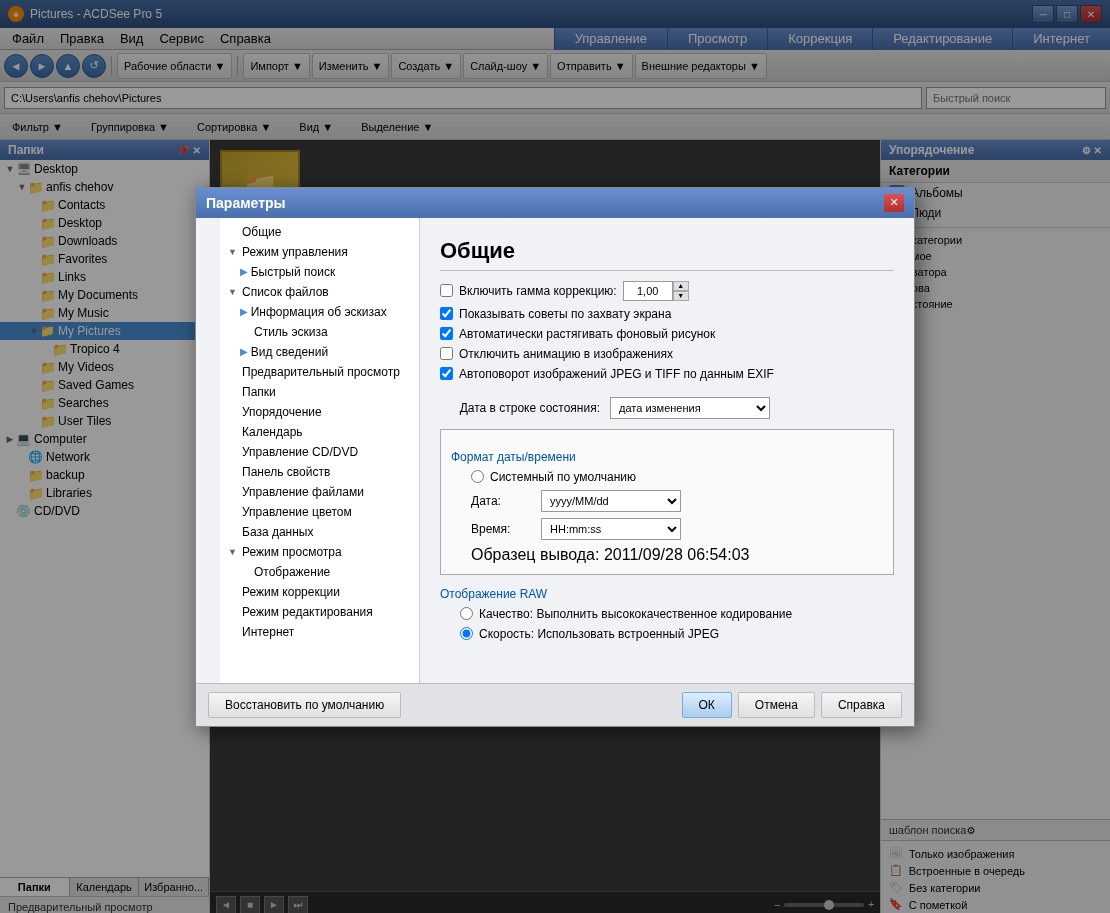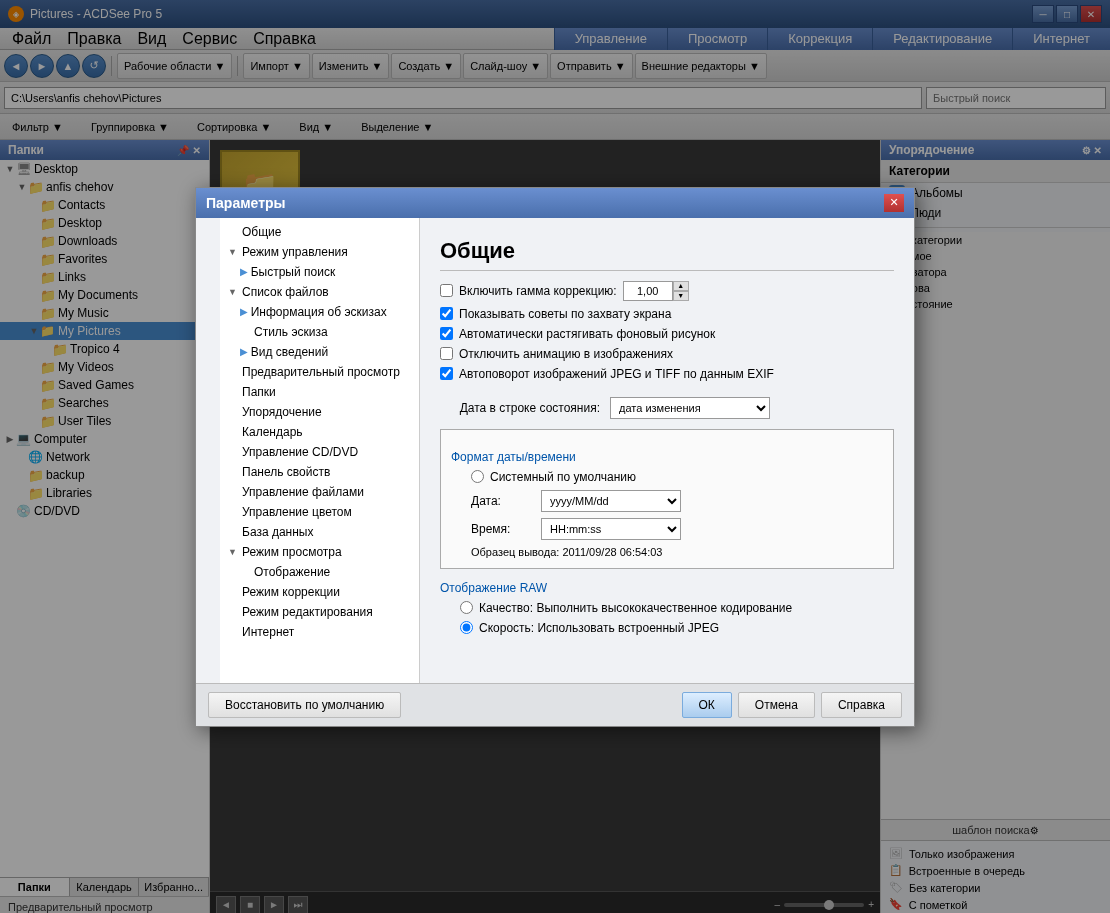--- a/index.html
+++ b/index.html
@@ -9,21 +9,21 @@
     .title-bar { background: linear-gradient(to bottom, #4a6fa5, #2d5080); height: 28px; display: flex; align-items: center; justify-content: space-between; padding: 0 8px; color: #fff; font-size: 12px; }
     .title-bar-left { display: flex; align-items: center; gap: 6px; }
     .title-bar-icon { width: 16px; height: 16px; background: #ff8c00; border-radius: 50%; display: flex; align-items: center; justify-content: center; font-size: 8px; color: #fff; }
     .title-bar-controls { display: flex; gap: 2px; }
     .title-btn { width: 22px; height: 18px; background: linear-gradient(to bottom, #7a9fd4, #4a6fa5); border: 1px solid #2a4a7f; color: #fff; font-size: 10px; cursor: pointer; display: flex; align-items: center; justify-content: center; }
     .title-btn.close { background: linear-gradient(to bottom, #e05050, #b03030); }
     
     
     .menu-bar { background: linear-gradient(to bottom, #f0f0f0, #d8d8d8); height: 22px; display: flex; align-items: center; border-bottom: 1px solid #aaa; }
     .menu-bar-left { display: flex; align-items: center; gap: 0; flex: 1; padding-left: 4px; }
-    .menu-item { padding: 2px 8px; font-size: 16px; cursor: pointer; color: #000; height: 22px; display: flex; align-items: center; }
+    .menu-item { padding: 2px 8px; font-size: 13px; cursor: pointer; color: #000; height: 22px; display: flex; align-items: center; }
     .menu-bar-tabs { display: flex; align-items: stretch; }
     .menu-tab { padding: 0 20px; font-size: 13px; cursor: pointer; color: #fff; background: linear-gradient(to bottom, #6a8fd0, #4a6fac); border-left: 1px solid #3a5f9a; display: flex; align-items: center; height: 22px; }
     
     
     .toolbar { background: linear-gradient(to bottom, #e8e8e8, #d0d0d0); height: 32px; display: flex; align-items: center; padding: 0 4px; gap: 2px; border-bottom: 1px solid #bbb; }
     .toolbar-btn { height: 26px; padding: 2px 6px; background: linear-gradient(to bottom, #f5f5f5, #e0e0e0); border: 1px solid #bbb; font-size: 11px; cursor: pointer; display: flex; align-items: center; gap: 3px; border-radius: 2px; }
     .toolbar-sep { width: 1px; height: 20px; background: #aaa; margin: 0 3px; }
     .nav-btn { width: 24px; height: 24px; background: linear-gradient(to bottom, #5a8fcc, #3a6faa); border: 1px solid #2a5a8a; border-radius: 50%; color: #fff; font-size: 11px; cursor: pointer; display: flex; align-items: center; justify-content: center; }
     
     
@@ -97,21 +97,21 @@
     .option-row { display: flex; align-items: center; gap: 6px; margin-bottom: 6px; font-size: 12px; }
     .option-row input[type=checkbox] { width: 13px; height: 13px; }
     .option-row input[type=radio] { width: 13px; height: 13px; }
     .form-row { display: flex; align-items: center; gap: 10px; margin-bottom: 10px; font-size: 12px; }
     .form-label { min-width: 160px; text-align: right; }
     .form-select { height: 22px; border: 1px solid #999; padding: 1px 4px; font-size: 11px; min-width: 160px; background: #fff; }
     .section-title { font-size: 12px; color: #0055aa; margin-bottom: 6px; margin-top: 10px; }
     .radio-group { padding-left: 20px; }
     .sub-form-row { display: flex; align-items: center; gap: 10px; margin-bottom: 6px; padding-left: 20px; font-size: 12px; }
     .sub-label { min-width: 60px; }
-    .sample-text { font-size: 11px; margin-top: 6px; padding-left: 20px; }
+    .sample-text { font-size: 16px; margin-top: 6px; padding-left: 20px; }
     
     .spinner-input { display: flex; align-items: center; }
     .spinner-input input { width: 50px; height: 20px; border: 1px solid #999; text-align: center; font-size: 11px; }
     .spinner-btns { display: flex; flex-direction: column; }
     .spinner-btn { width: 16px; height: 10px; background: #e0e0e0; border: 1px solid #aaa; font-size: 7px; cursor: pointer; display: flex; align-items: center; justify-content: center; line-height: 1; }
     
     .dialog-btn { height: 26px; padding: 0 16px; background: linear-gradient(to bottom, #f5f5f5, #e0e0e0); border: 1px solid #bbb; font-size: 12px; cursor: pointer; border-radius: 2px; }
     .dialog-btn.primary { background: linear-gradient(to bottom, #ddeeff, #aaccee); border-color: #7aabdd; }
     
     .right-panel-bottom { flex: 1; overflow-y: auto; background: #f5f5f5; }
@@ -395,21 +395,21 @@
       </div>
       <div class="right-item">
         <span style="font-size:10px;color:#666;">▶</span>
         <span>...ова</span>
       </div>
       <div class="right-item">
         <span style="font-size:10px;color:#666;">▶</span>
         <span>...стояние</span>
       </div>
     </div>
-    <div style="padding:4px 8px;background:#e8e8e8;border-top:1px solid #bbb;border-bottom:1px solid #bbb;display:flex;align-items:center;justify-content:center;">
+    <div style="padding:4px 8px;background:#e8e8e8;border-top:1px solid #bbb;border-bottom:1px solid #bbb;display:flex;align-items:center;justify-content:flex-start;">
       <span style="font-size:11px;color:#333;">шаблон поиска</span>
       <span style="cursor:pointer;font-size:10px;">⚙</span>
     </div>
     <div style="padding:4px 0;">
       <div class="right-item">
         <span style="color:#aaa;font-size:11px;">🖼</span>
         <span>Только изображения</span>
       </div>
       <div class="right-item">
         <span style="color:#aaa;font-size:11px;">📋</span>

